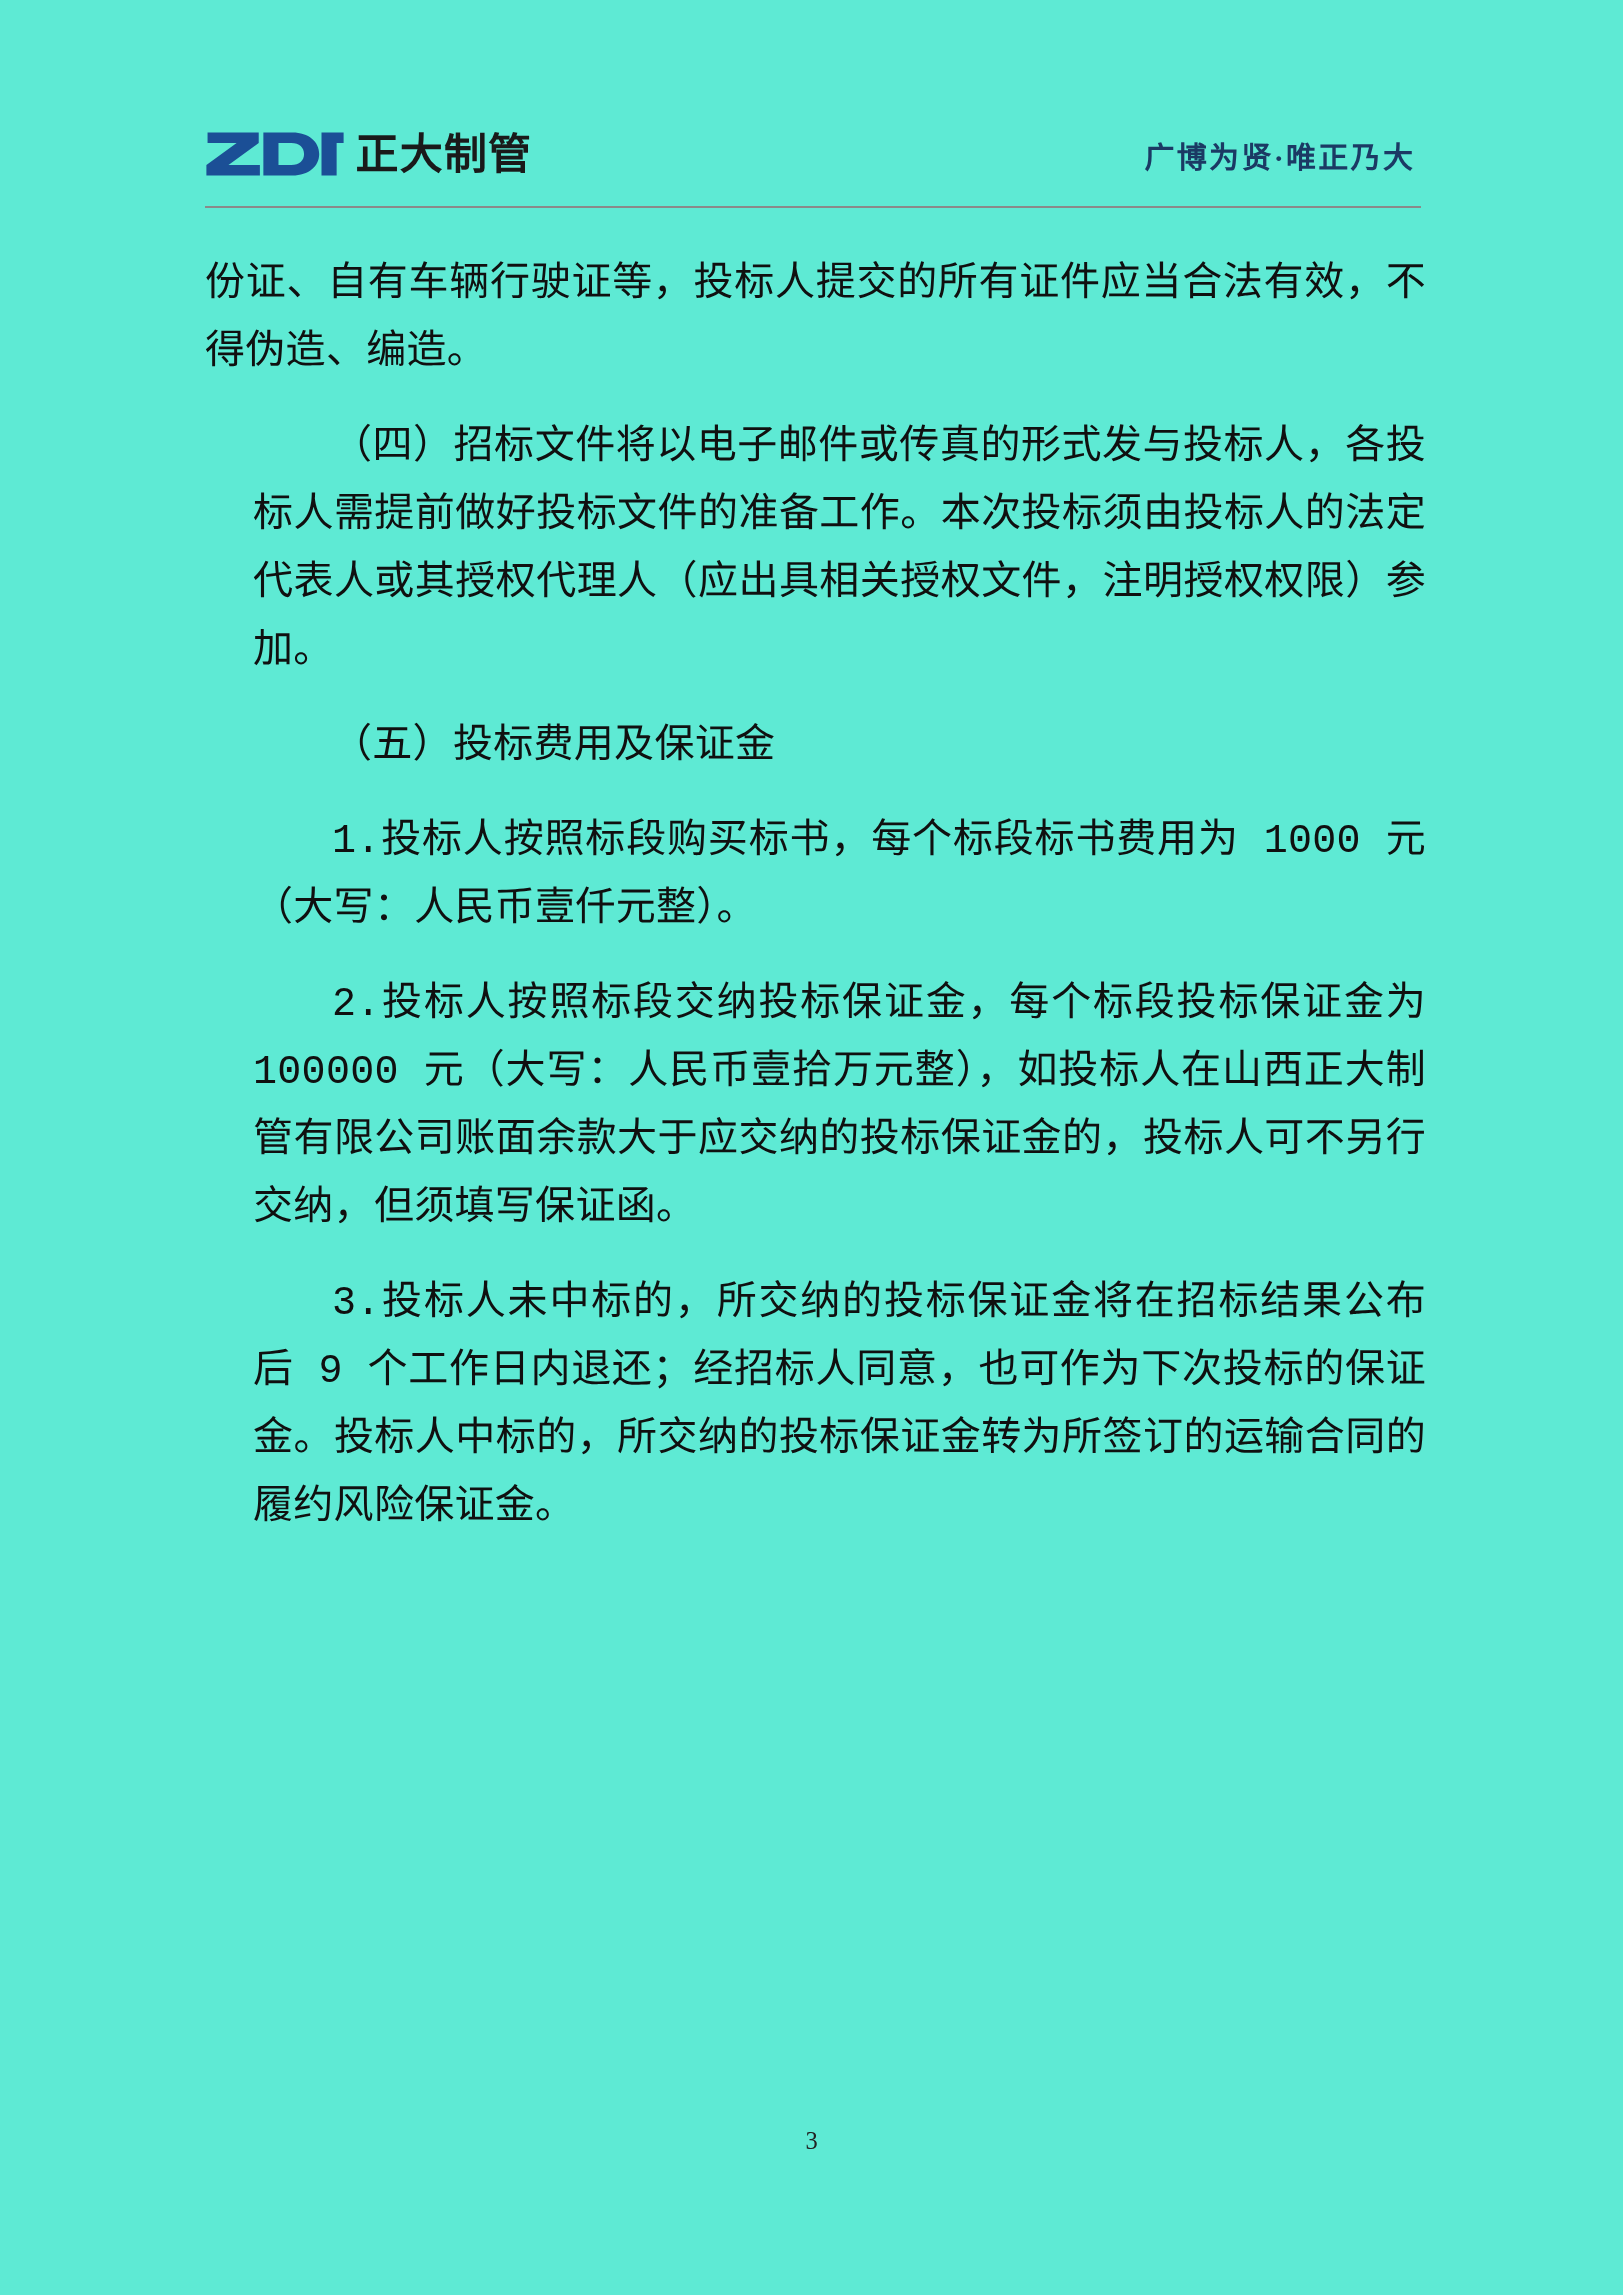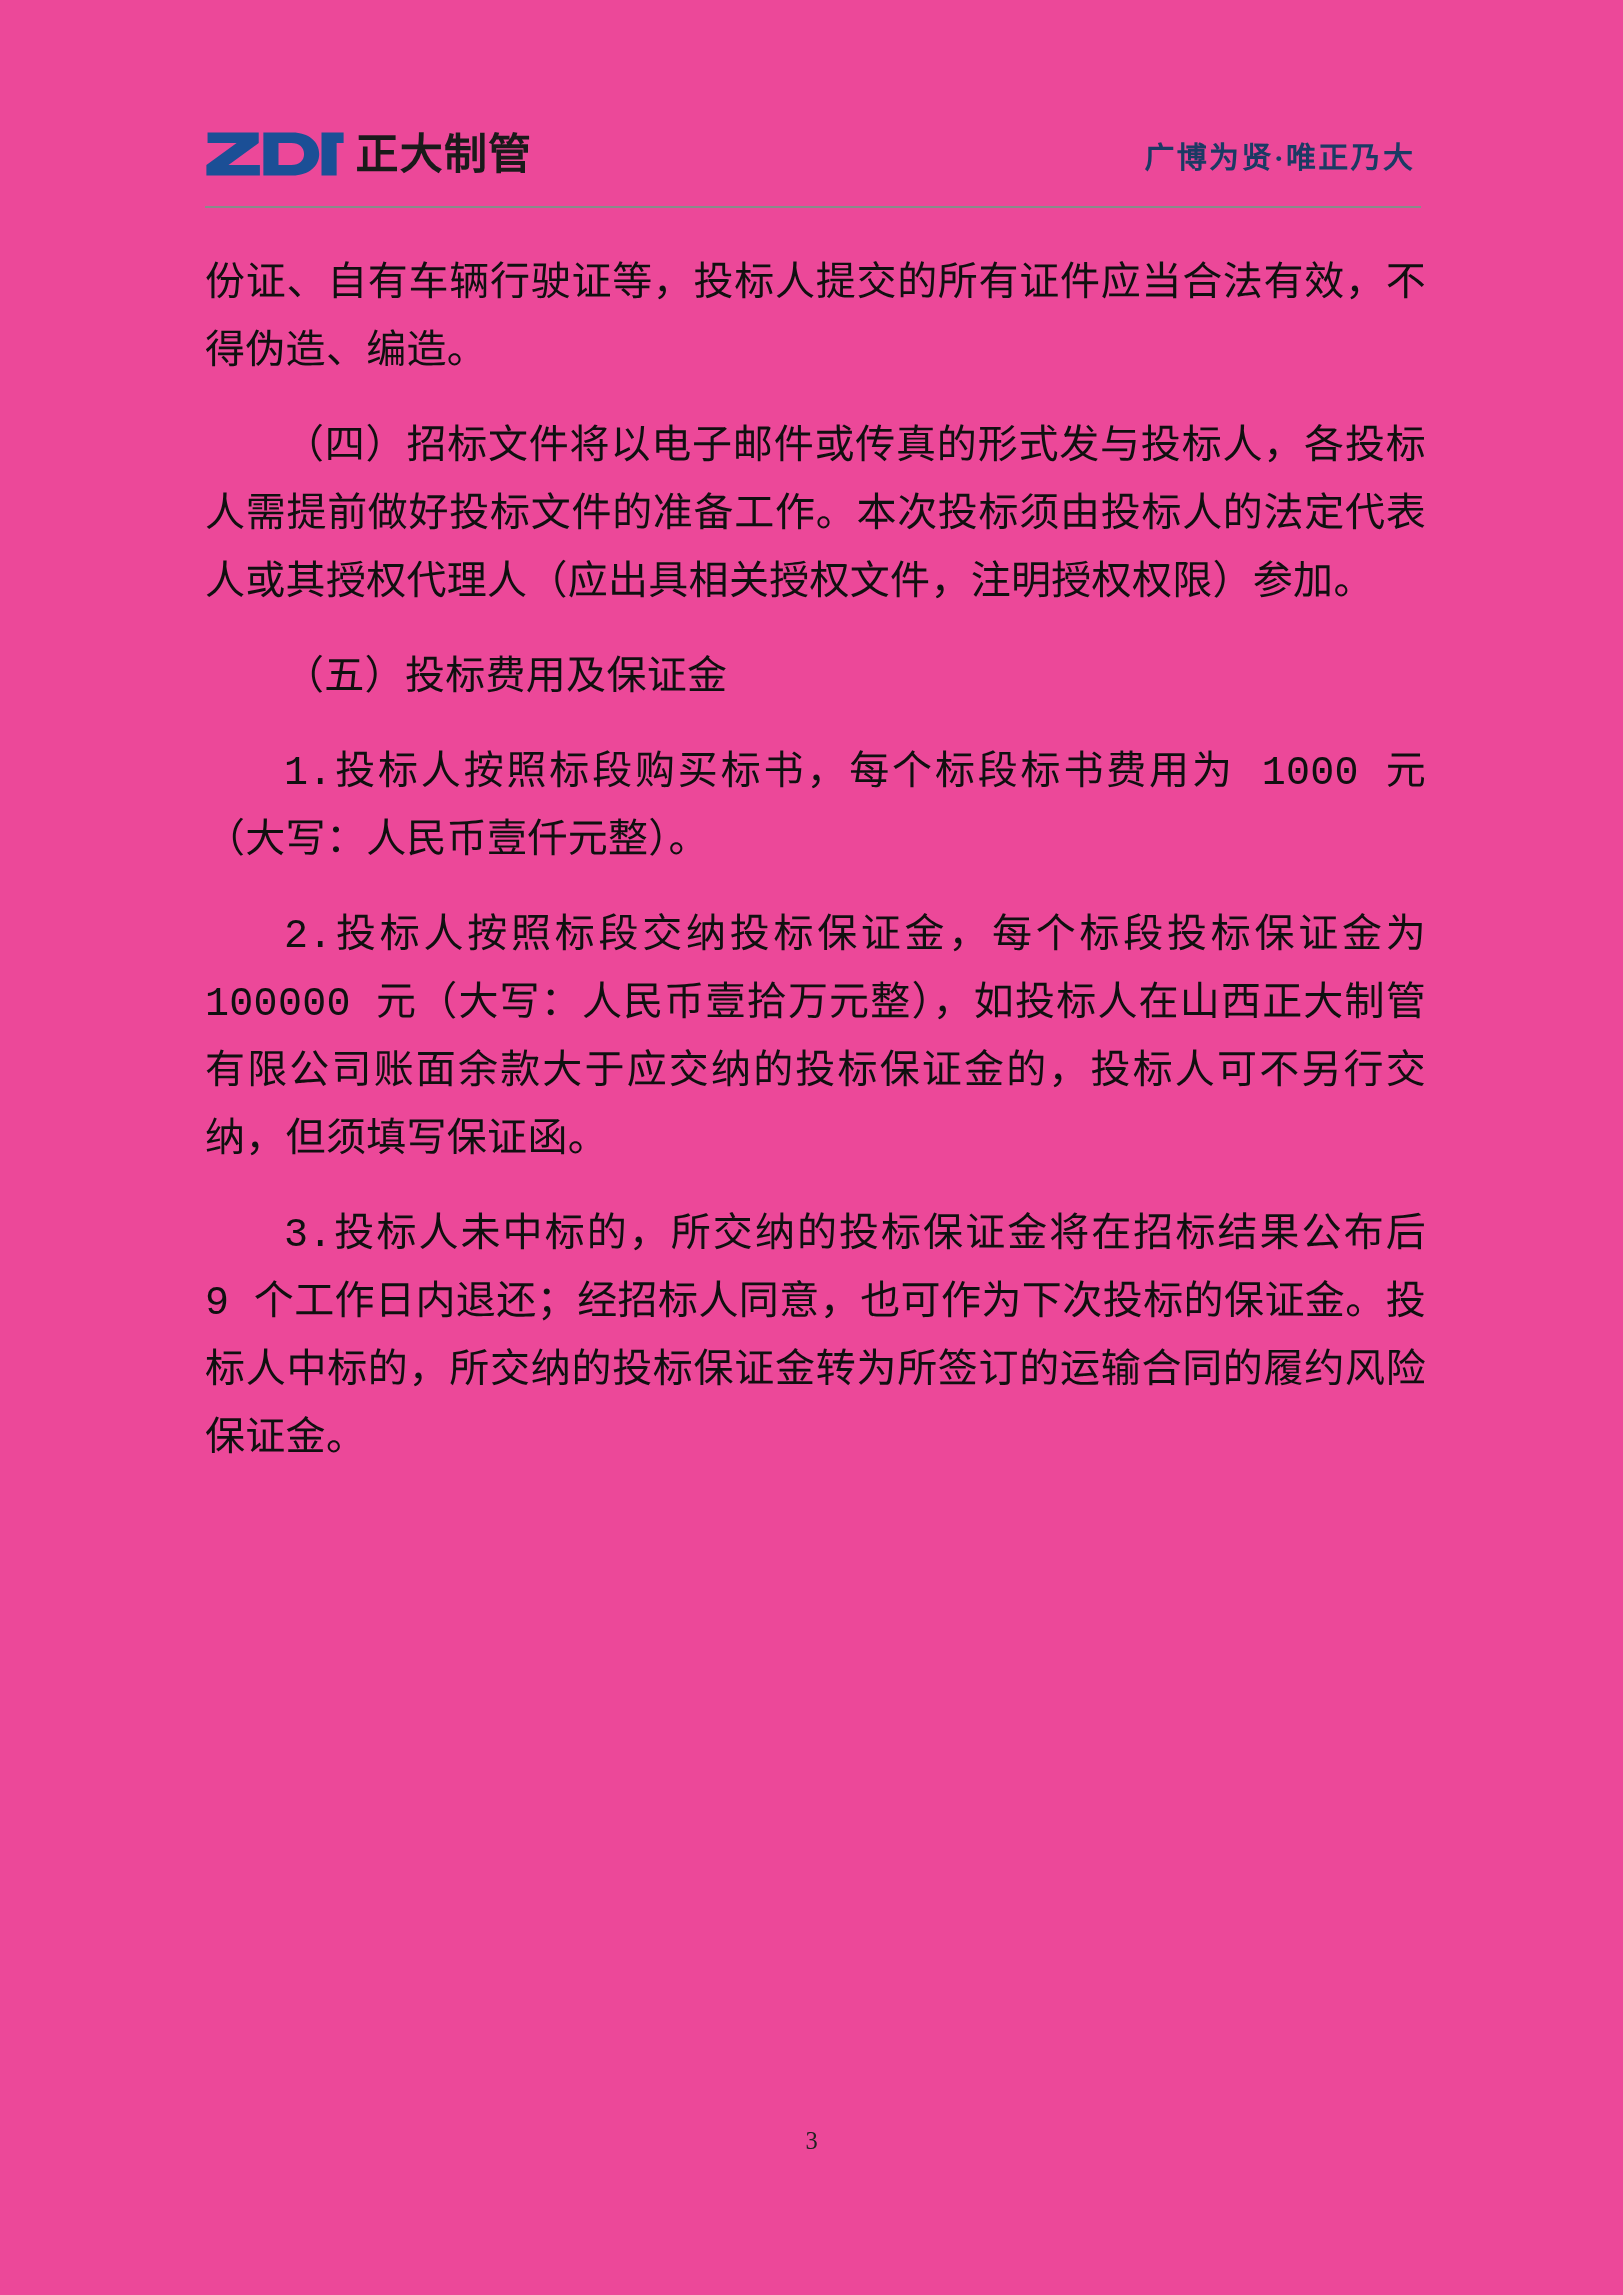--- a/index.html
+++ b/index.html
@@ -4,21 +4,21 @@
 <style>
   html, body {
     margin: 0;
     padding: 0;
     background: #ffffff;
   }
   .page {
     position: relative;
     width: 1623px;
     height: 2295px;
-    background: #ec4899;
+    background: #5eead4;
     box-sizing: border-box;
     font-family: "Liberation Serif", "DejaVu Serif", serif;
     overflow: hidden;
   }
 
   
   .header {
     position: absolute;
     left: 205px;
     top: 105px;
@@ -77,20 +77,21 @@
     line-height: 68px;
     color: #101010;
     margin: 0 0 27px 0;
     text-align: justify;
     text-justify: inter-ideograph;
     letter-spacing: 0.3px;
     font-family: Liberation Mono, monospace;
   }
   .para.indent {
     text-indent: 79px;
+    margin-left: 48px;
   }
 
   
   .page-number {
     position: absolute;
     left: 0;
     top: 2127px;
     width: 1623px;
     text-align: center;
     font-size: 24.5px;

